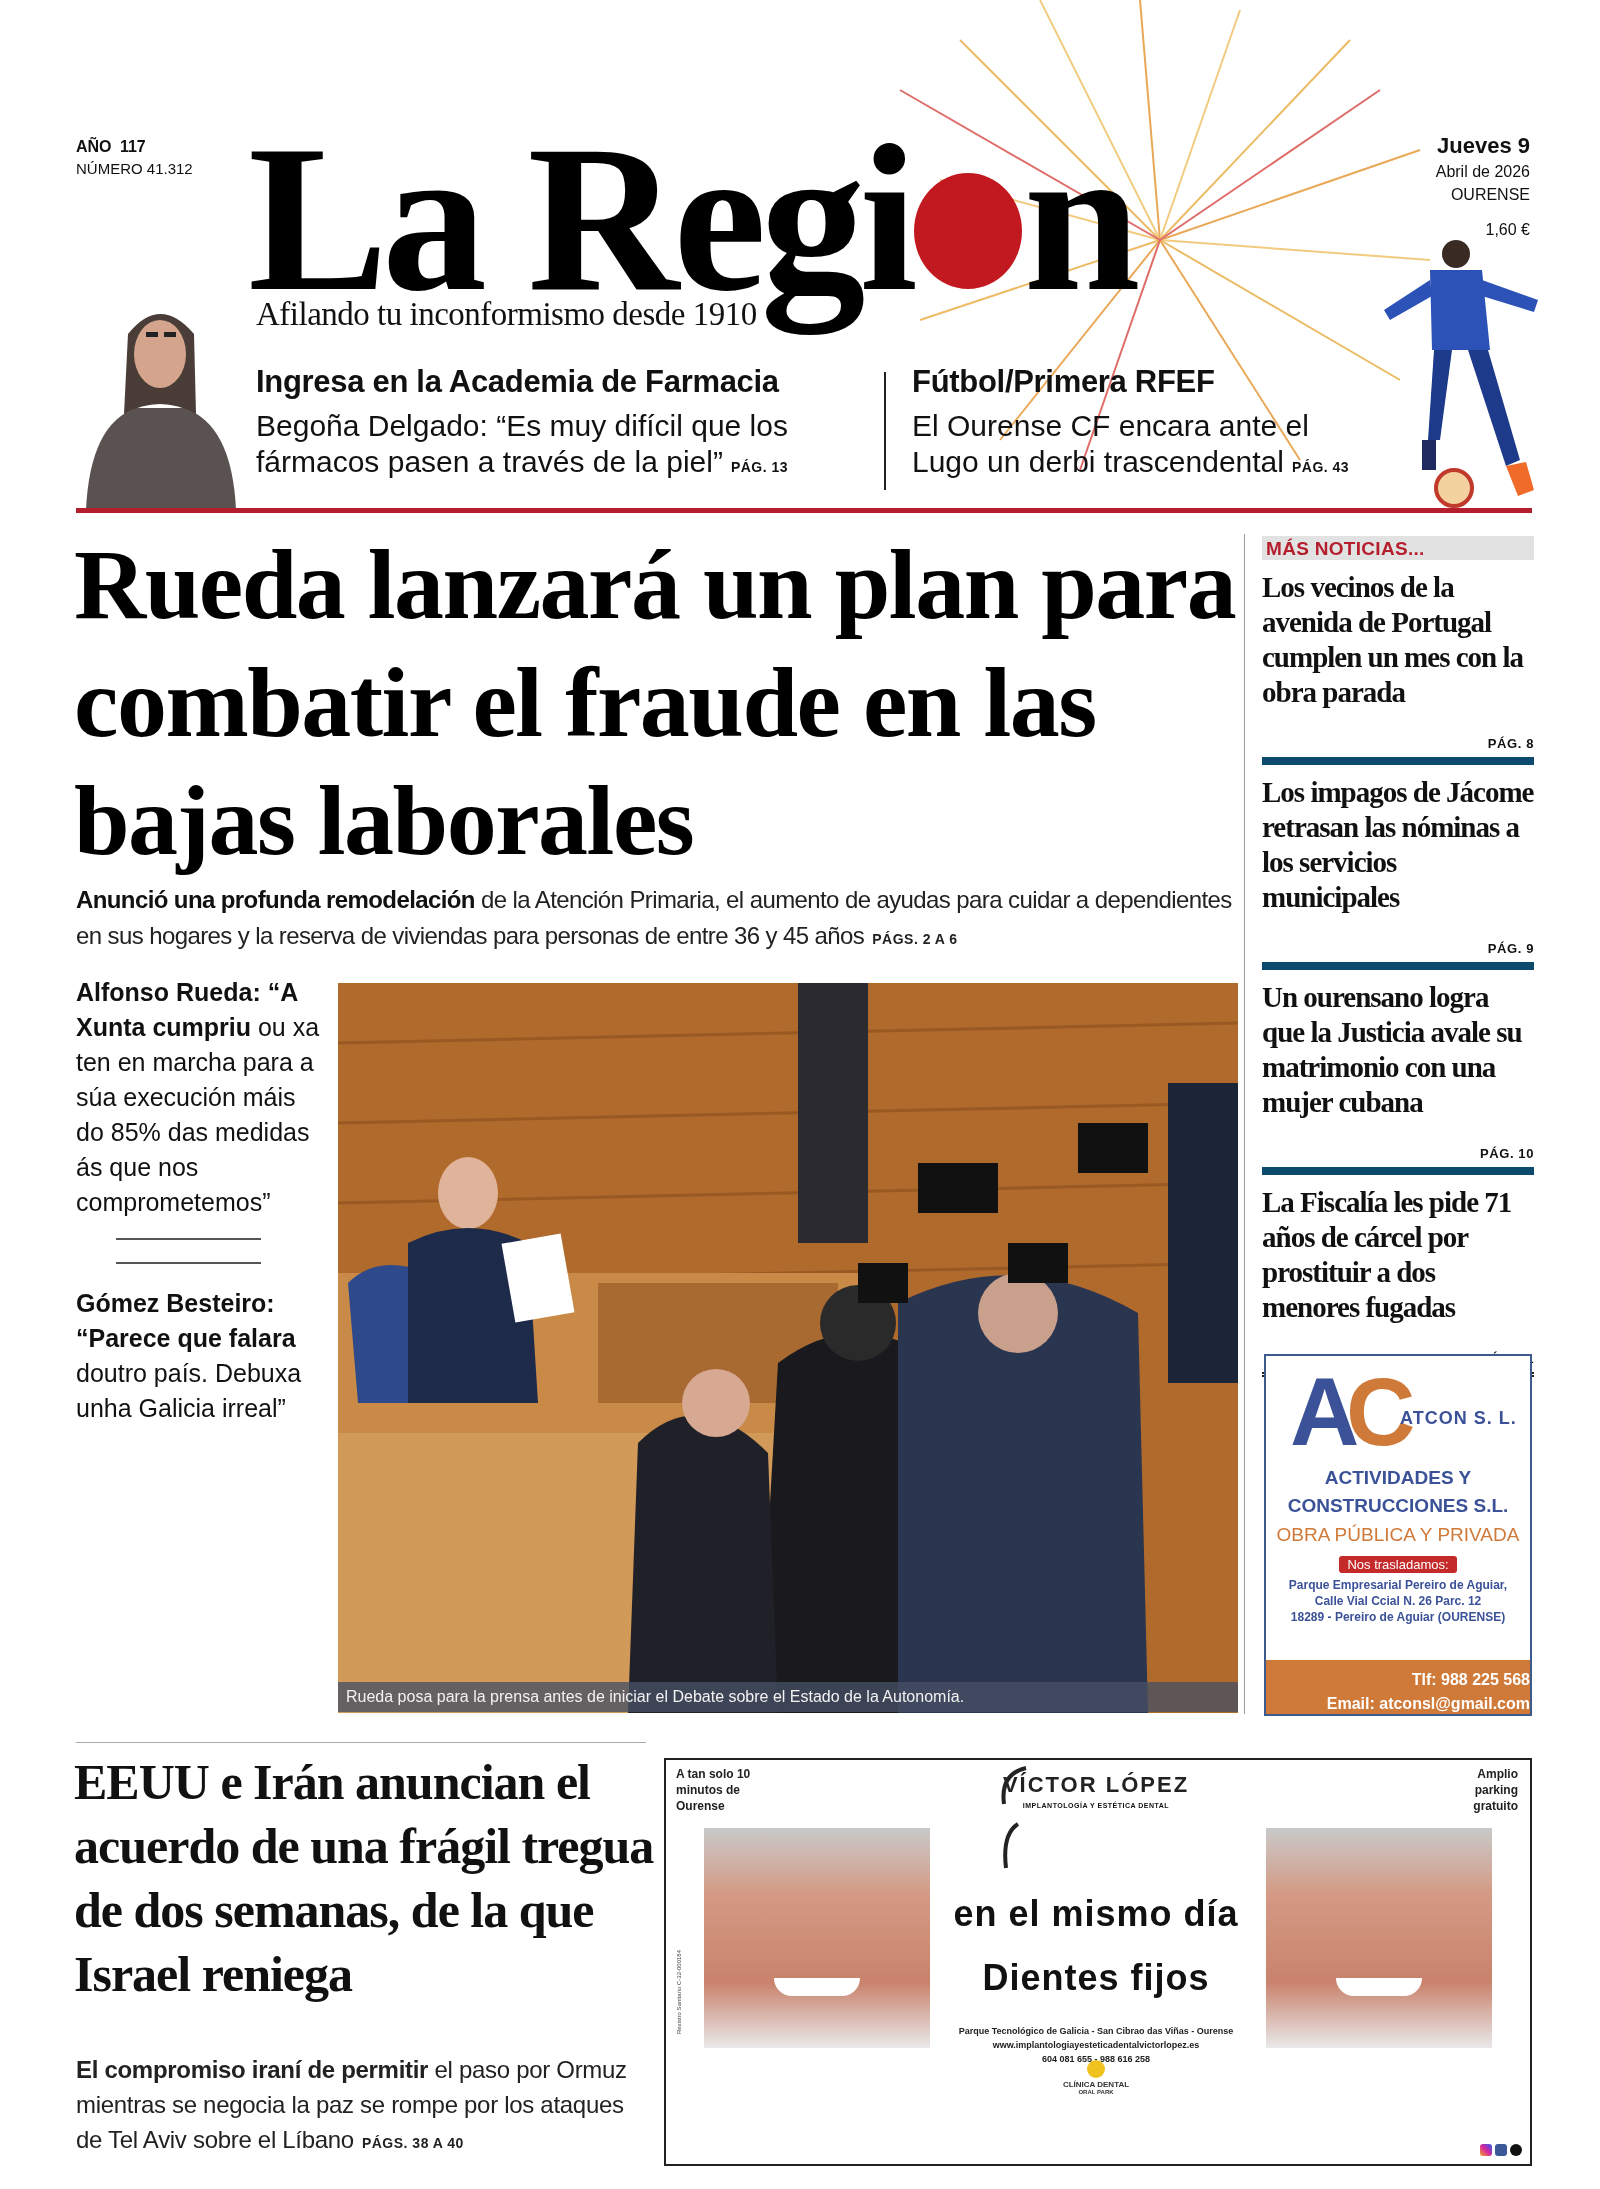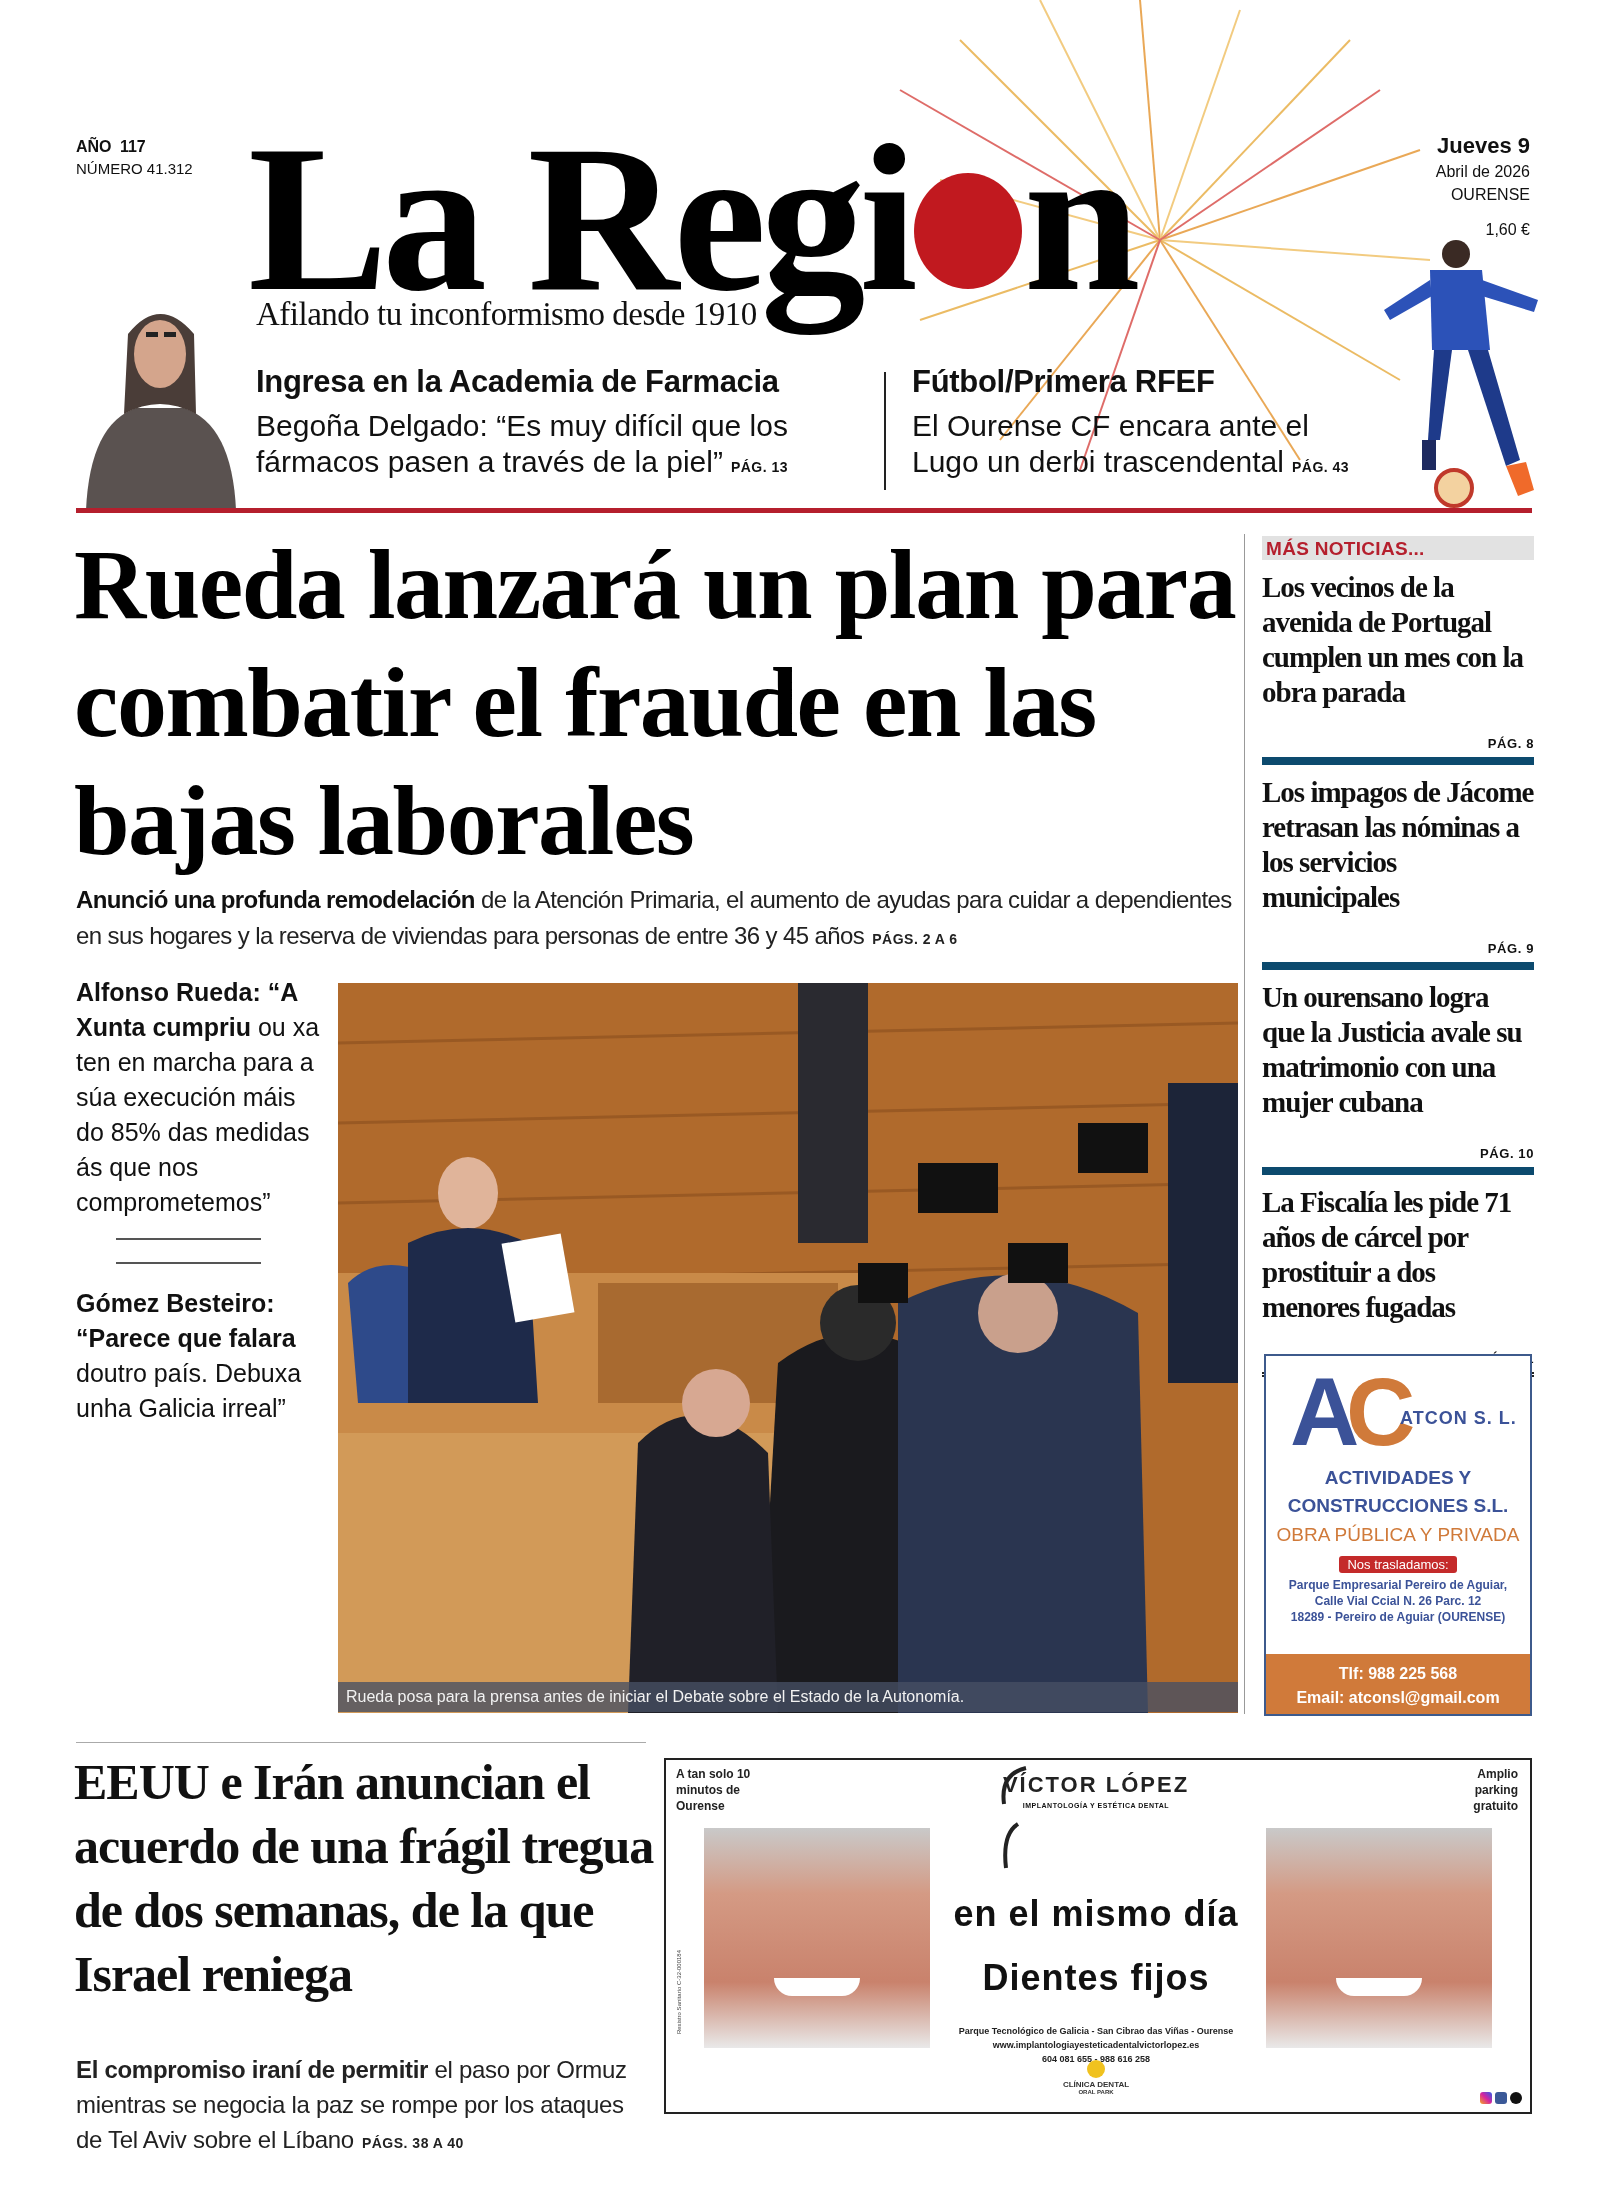--- a/index.html
+++ b/index.html
@@ -58,30 +58,30 @@
   
   .ad-atcon { left: 1264px; top: 1354px; width: 268px; height: 362px; border: 2px solid #3d5a8c; box-sizing: border-box; background: #fff; text-align: center; }
   .ad-atcon .logo-ac { position: relative; height: 108px; }
   .ad-atcon .A { position: absolute; left: 24px; top: 6px; font-size: 96px; font-weight: bold; color: #3b5298; line-height: 100px; }
   .ad-atcon .C { position: absolute; left: 80px; top: 6px; font-size: 96px; font-weight: bold; color: #d07a3a; line-height: 100px; }
   .ad-atcon .brand { position: absolute; left: 134px; top: 52px; font-size: 18px; font-weight: bold; color: #3b5298; letter-spacing: 1px; }
   .ad-atcon .l1 { color: #3b5298; font-weight: bold; font-size: 19px; line-height: 28px; }
   .ad-atcon .l2 { color: #d07a3a; font-size: 19px; line-height: 30px; }
   .ad-atcon .move { display: inline-block; background: #c42a2a; color: #fff; font-size: 13px; padding: 1px 8px; border-radius: 3px; margin: 6px 0 4px; }
   .ad-atcon .addr { color: #3b5298; font-size: 12px; font-weight: bold; line-height: 16px; }
-  .ad-atcon .foot { position: absolute; left: 0; bottom: 0; width: 100%; height: 60px; background: #d07a3a; color: #fff; font-weight: bold; font-size: 16px; line-height: 24px; padding-top: 8px; box-sizing: border-box; }
+  .ad-atcon .foot { position: absolute; left: 0; bottom: 0; width: 100%; height: 54px; background: #d07a3a; color: #fff; font-weight: bold; font-size: 16px; line-height: 24px; padding-top: 8px; box-sizing: border-box; text-align: right; }
 
   .hrule-bottom { left: 76px; top: 1742px; width: 570px; height: 1px; background: #aaa; }
 
   
   .story2-h { left: 74px; top: 1750px; width: 580px; font-family: "Liberation Serif", serif; font-weight: bold; font-size: 50px; line-height: 64px; letter-spacing: -1px; color: #111; }
   .story2-s { left: 76px; top: 2012px; width: 580px; font-size: 24px; line-height: 35px; color: #222; letter-spacing: -0.3px; margin-top: 40px; }
 
   
-  .ad-dental { left: 664px; top: 1758px; width: 868px; height: 356px; border: 2px solid #222; box-sizing: border-box; background: #fff; padding-left: 35px; }
+  .ad-dental { left: 664px; top: 1758px; width: 868px; height: 408px; border: 2px solid #222; box-sizing: border-box; background: #fff; padding-left: 35px; }
   .ad-dental .tl { position: absolute; left: 10px; top: 6px; font-size: 12px; font-weight: bold; line-height: 16px; color: #222; }
   .ad-dental .tr { position: absolute; right: 12px; top: 6px; font-size: 12px; font-weight: bold; line-height: 16px; text-align: right; color: #222; }
   .face { position: absolute; width: 226px; height: 220px; background: linear-gradient(180deg, #c9c9c9 0%, #d49a84 30%, #c9826c 70%, #e9e9e9 100%); top: 68px; }
   .face.l { left: 38px; } .face.r { right: 38px; }
   .face .teeth { position: absolute; left: 70px; top: 150px; width: 86px; height: 18px; background: #fff; border-radius: 0 0 40px 40px; }
   .ad-dental .vl { position: absolute; left: 290px; top: 12px; font-size: 22px; font-weight: bold; letter-spacing: 2px; color: #222; width: 280px; text-align: center; }
   .ad-dental .vsub { position: absolute; left: 290px; top: 42px; font-size: 7px; font-weight: bold; width: 280px; text-align: center; letter-spacing: 0.5px; }
   .ad-dental .big { position: absolute; left: 270px; top: 122px; width: 320px; text-align: center; font-weight: bold; font-size: 36px; line-height: 64px; color: #111; letter-spacing: 1px; }
   .ad-dental .info { position: absolute; left: 260px; top: 264px; width: 340px; text-align: center; font-size: 9px; font-weight: bold; line-height: 14px; color: #222; }
   .ad-dental .clinic { position: absolute; left: 380px; top: 300px; width: 100px; text-align: center; font-size: 8px; font-weight: bold; color: #333; }

